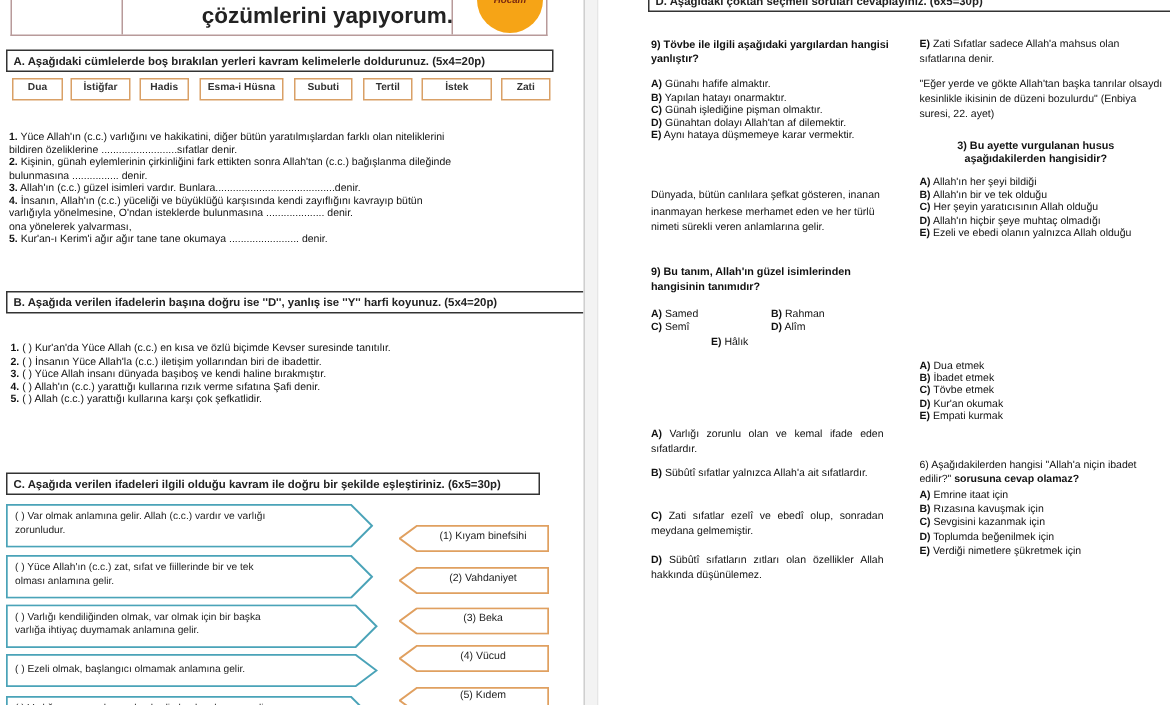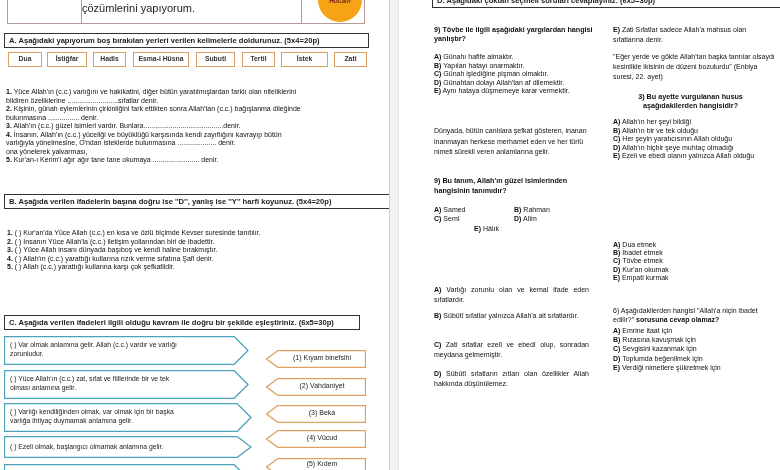--- a/index.html
+++ b/index.html
@@ -10,21 +10,21 @@
   .page-left { left: 0; width: 389px; }
   .page-right { left: 399px; width: 381px; }
   .gap { position: absolute; left: 389px; top: 0; width: 10px; height: 470px; background: #f3f3f3; }
   .gap-line1 { position: absolute; left: 389px; top: 0; width: 1px; height: 470px; background: #cfcfcf; }
   .gap-line2 { position: absolute; left: 398px; top: 0; width: 1px; height: 470px; background: #e6e6e6; }
 
   
   .hdr-table { position: absolute; left: 7px; top: -10px; width: 358px; height: 34px; border: 1px solid #b89a9a; border-top: none; }
   .hdr-col1 { position: absolute; left: 0; top: 0; width: 74px; height: 33px; border-right: 1px solid #b89a9a; }
   .hdr-col2 { position: absolute; left: 74px; top: 0; width: 220px; height: 33px; border-right: 1px solid #b89a9a; }
-  .hdr-motto { position: absolute; left: 0; top: 12px; width: 220px; text-align: left; font-size: 11px; font-weight: normal; color: #222; }
+  .hdr-motto { position: absolute; left: 0; top: 12px; width: 220px; text-align: right; font-size: 15px; font-weight: bold; color: #222; }
   .logo-circle { position: absolute; left: 310px; top: -12px; width: 44px; height: 44px; border-radius: 50%; background: #f6a416; }
   .logo-text2 { position: absolute; left: 0; top: 19px; width: 44px; text-align: center; font-size: 6.5px; font-weight: bold; font-style: italic; color: #7a2a10; }
 
   .sec-title { position: absolute; border: 1px solid #333; font-size: 7.6px; font-weight: bold; color: #222; padding: 2px 4px; white-space: nowrap; background: #fff; }
 
   .word-box { position: absolute; top: 52px; height: 15px; border: 1.5px solid #d9a066; font-size: 6.8px; font-weight: bold; color: #333; text-align: center; line-height: 12px; background: #fff; }
 
   .txt { position: absolute; font-size: 7px; color: #111; line-height: 8.5px; white-space: nowrap; }
   .num { font-weight: bold; }
 
@@ -50,21 +50,21 @@
     <div class="hdr-col1"></div>
     <div class="hdr-col2">
       <div class="hdr-motto">çözümlerini yapıyorum.</div>
     </div>
     <div class="logo-circle">
 
       <div class="logo-text2">Hocam</div>
     </div>
   </div>
 
-  <div class="sec-title" style="left:4px; top:33px; width:365px;">A. Aşağıdaki yapıyorum boş bırakılan yerleri verilen kelimelerle doldurunuz. (5x4=20p)</div>
+  <div class="sec-title" style="left:4px; top:33px; width:365px;">A. Aşağıdaki cümlelerde boş bırakılan yerleri kavram kelimelerle doldurunuz. (5x4=20p)</div>
 
   <div class="word-box" style="left:8px; width:34px;">Dua</div>
   <div class="word-box" style="left:47px; width:40px;">İstiğfar</div>
   <div class="word-box" style="left:93px; width:33px;">Hadis</div>
   <div class="word-box" style="left:133px; width:56px;">Esma-i Hüsna</div>
   <div class="word-box" style="left:196px; width:39px;">Subuti</div>
   <div class="word-box" style="left:242px; width:33px;">Tertil</div>
   <div class="word-box" style="left:281px; width:47px;">İstek</div>
   <div class="word-box" style="left:334px; width:33px;">Zati</div>
 

